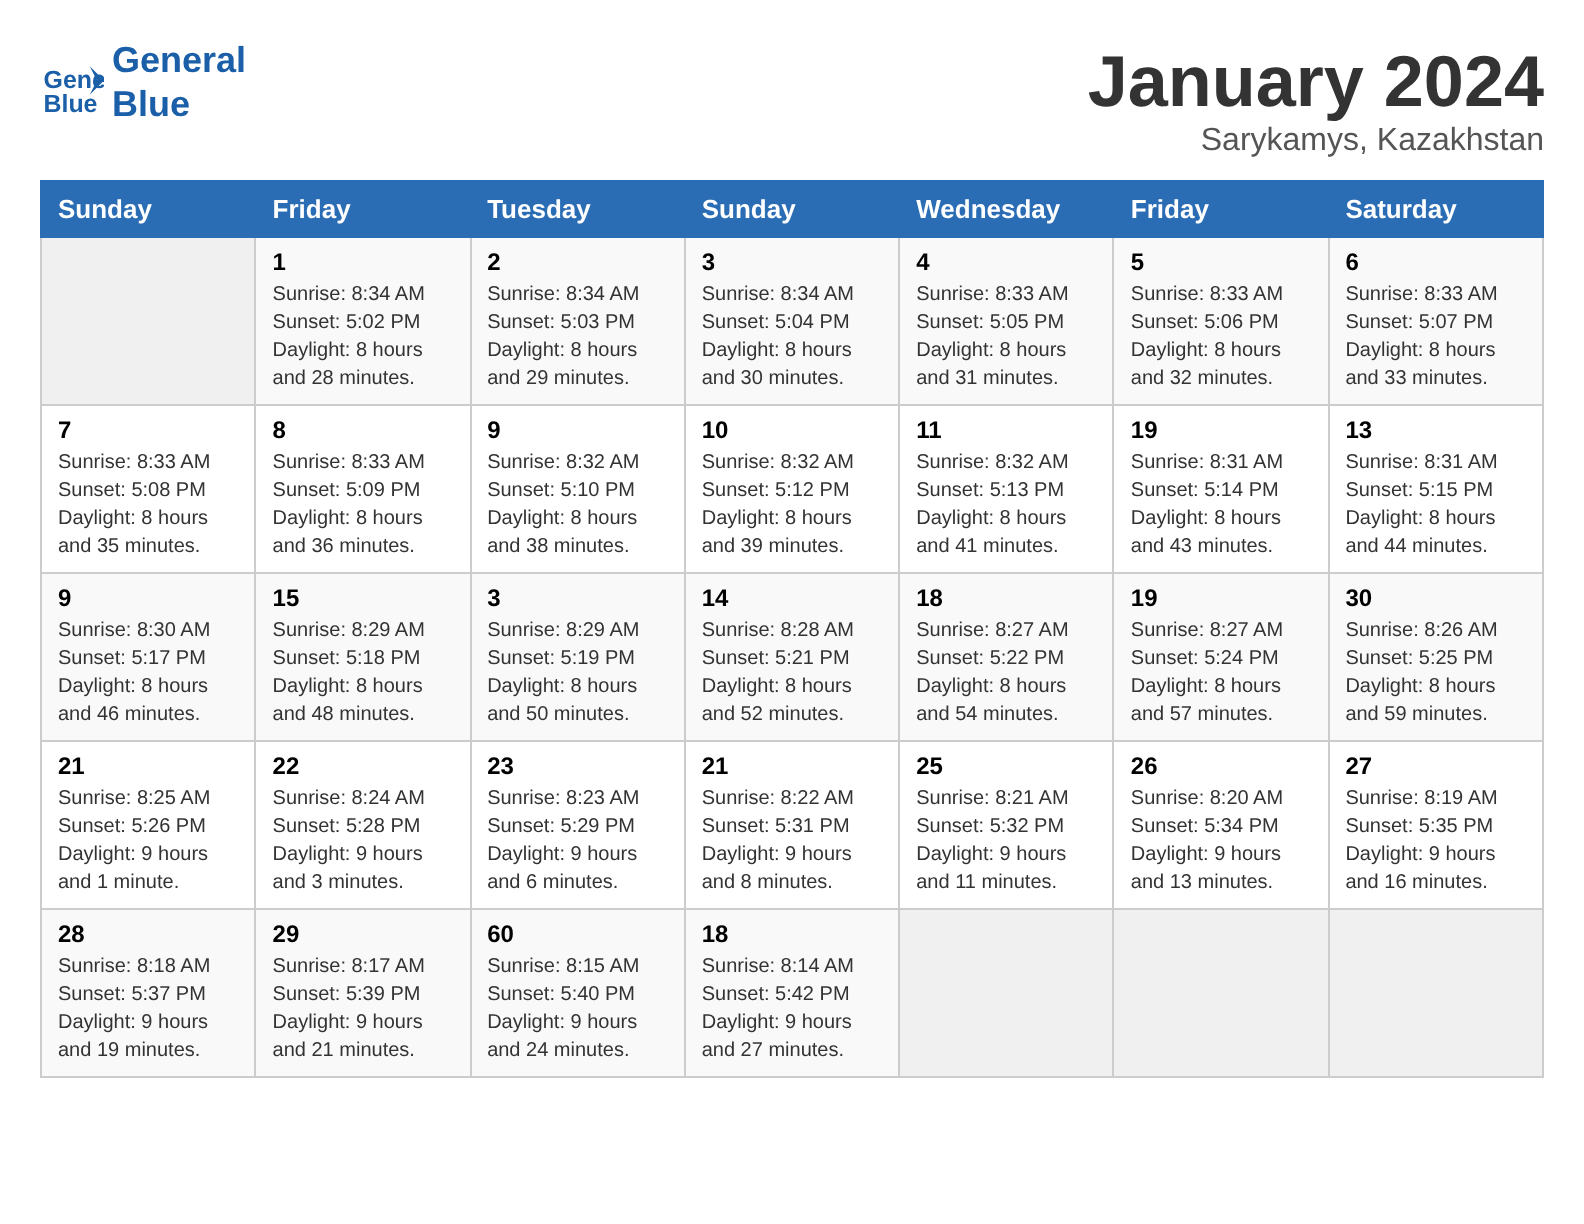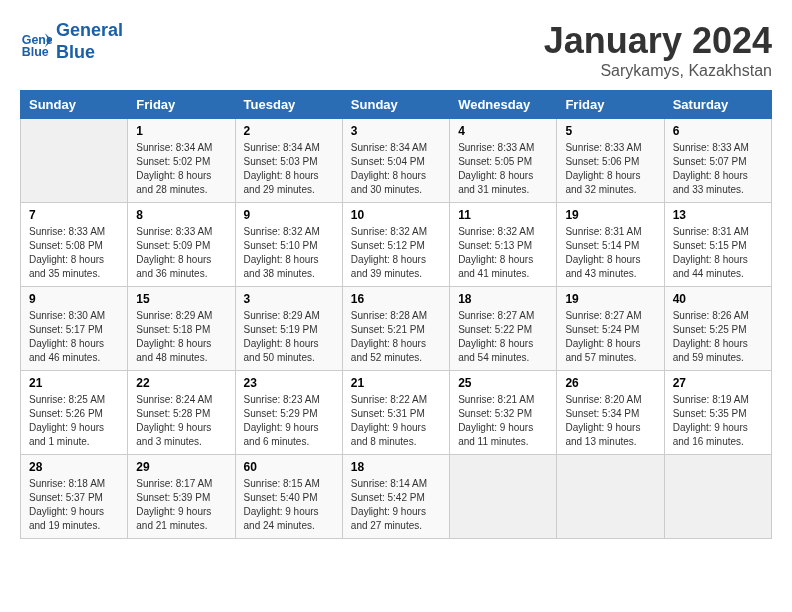--- a/index.html
+++ b/index.html
@@ -187,33 +187,33 @@
       </td>
         <td>
         <span class="day-num">15</span>
         <span class="day-info">Sunrise: 8:29 AM<br>Sunset: 5:18 PM<br>Daylight: 8 hours and 48 minutes.</span>
       </td>
         <td>
         <span class="day-num">3</span>
         <span class="day-info">Sunrise: 8:29 AM<br>Sunset: 5:19 PM<br>Daylight: 8 hours and 50 minutes.</span>
       </td>
         <td>
-        <span class="day-num">16</span>
+        <span class="day-num">14</span>
         <span class="day-info">Sunrise: 8:28 AM<br>Sunset: 5:21 PM<br>Daylight: 8 hours and 52 minutes.</span>
       </td>
         <td>
         <span class="day-num">18</span>
         <span class="day-info">Sunrise: 8:27 AM<br>Sunset: 5:22 PM<br>Daylight: 8 hours and 54 minutes.</span>
       </td>
         <td>
         <span class="day-num">19</span>
         <span class="day-info">Sunrise: 8:27 AM<br>Sunset: 5:24 PM<br>Daylight: 8 hours and 57 minutes.</span>
       </td>
         <td>
-        <span class="day-num">40</span>
+        <span class="day-num">30</span>
         <span class="day-info">Sunrise: 8:26 AM<br>Sunset: 5:25 PM<br>Daylight: 8 hours and 59 minutes.</span>
       </td>
       </tr>
       <tr>
         <td>
         <span class="day-num">21</span>
         <span class="day-info">Sunrise: 8:25 AM<br>Sunset: 5:26 PM<br>Daylight: 9 hours and 1 minute.</span>
       </td>
         <td>
         <span class="day-num">22</span>

